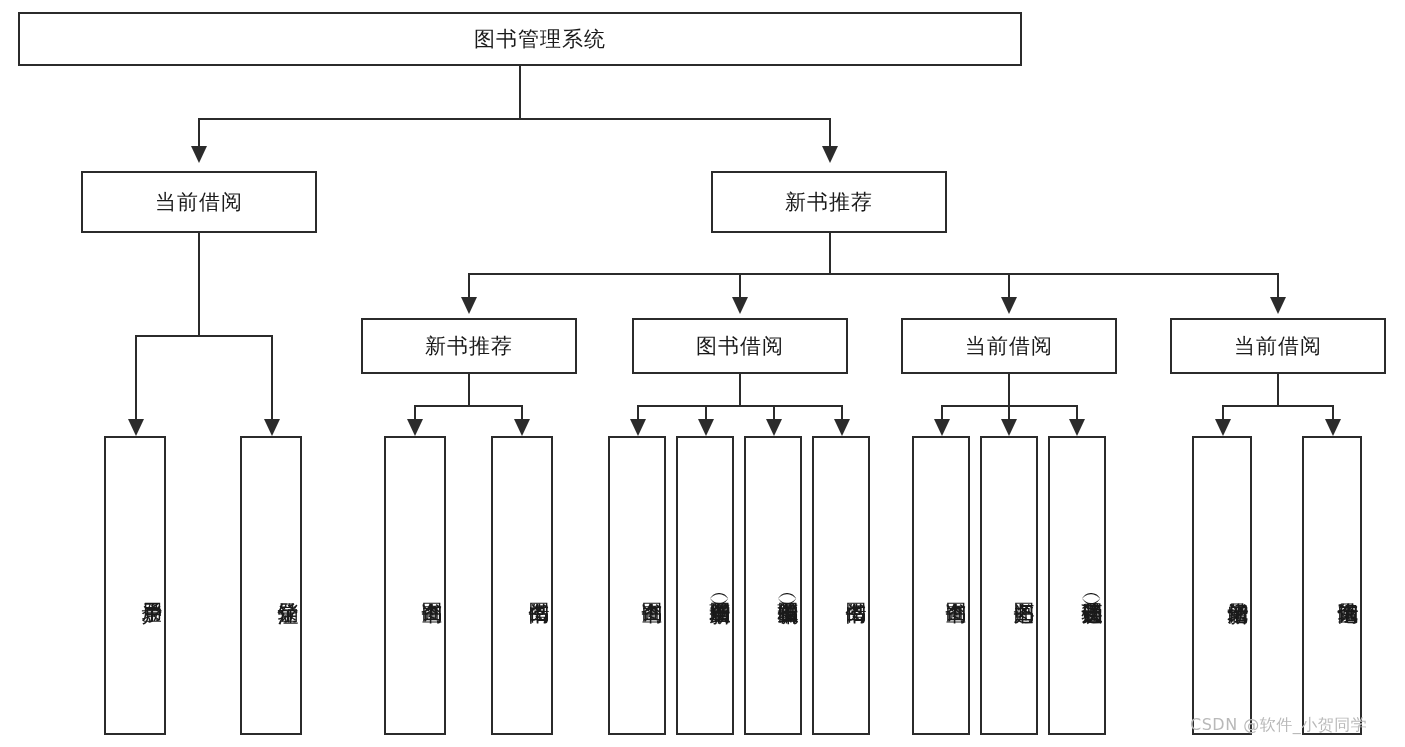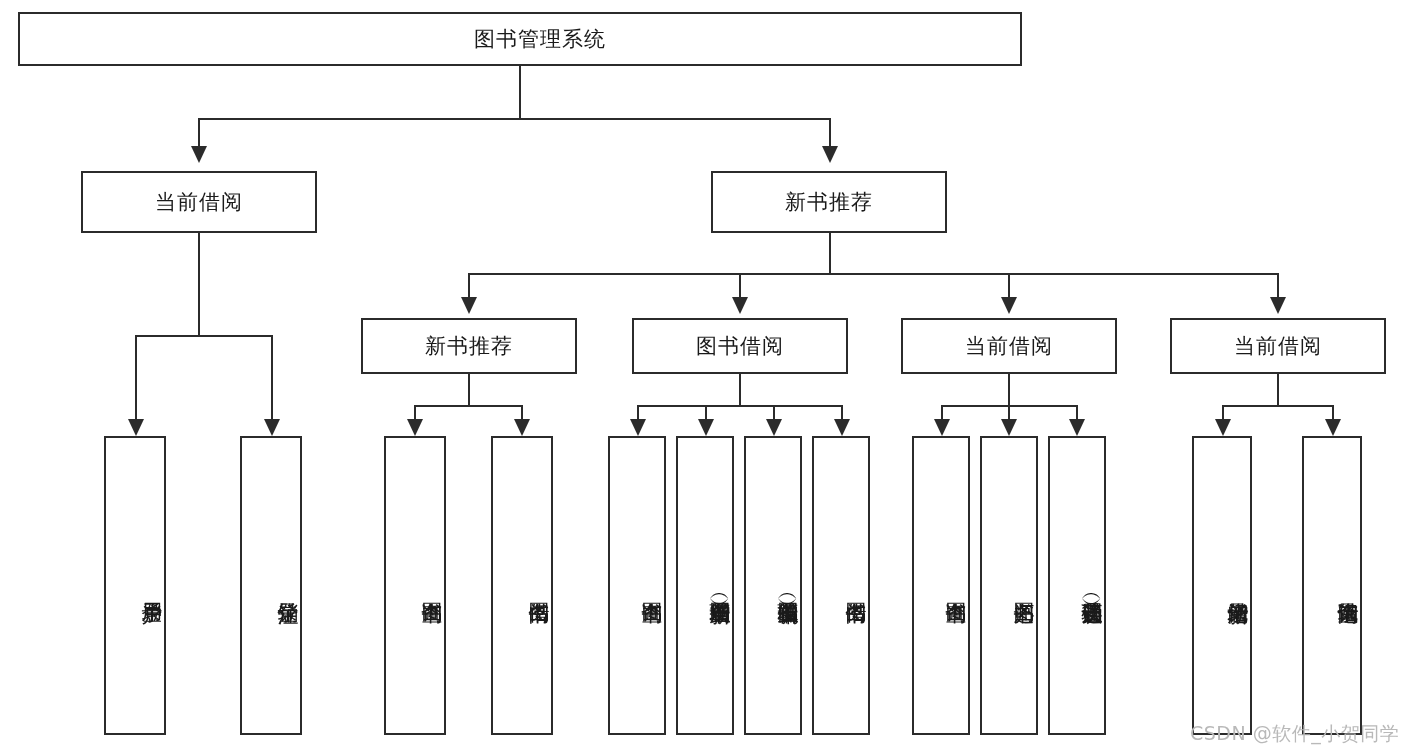--- a/index.html
+++ b/index.html
@@ -57,25 +57,24 @@
   .arrow {
     position: absolute;
     width: 0;
     height: 0;
     border-left: 8px solid transparent;
     border-right: 8px solid transparent;
     border-top: 17px solid #2b2b2b;
   }
   .watermark {
     position: absolute;
-    font-size: 19px;
+    font-size: 16px;
     color: #b9b9b9;
     white-space: nowrap;
     letter-spacing: 0.5px;
-    margin-top: 6px;
   }
 </style>
 </head>
 <body>
 
 <div id="canvas">
 
   <div class="node horizontal" style="left:18px; top:12px; width:1004px; height:54px;padding-left:40px;">
     <span>图书管理系统</span>
   </div>

